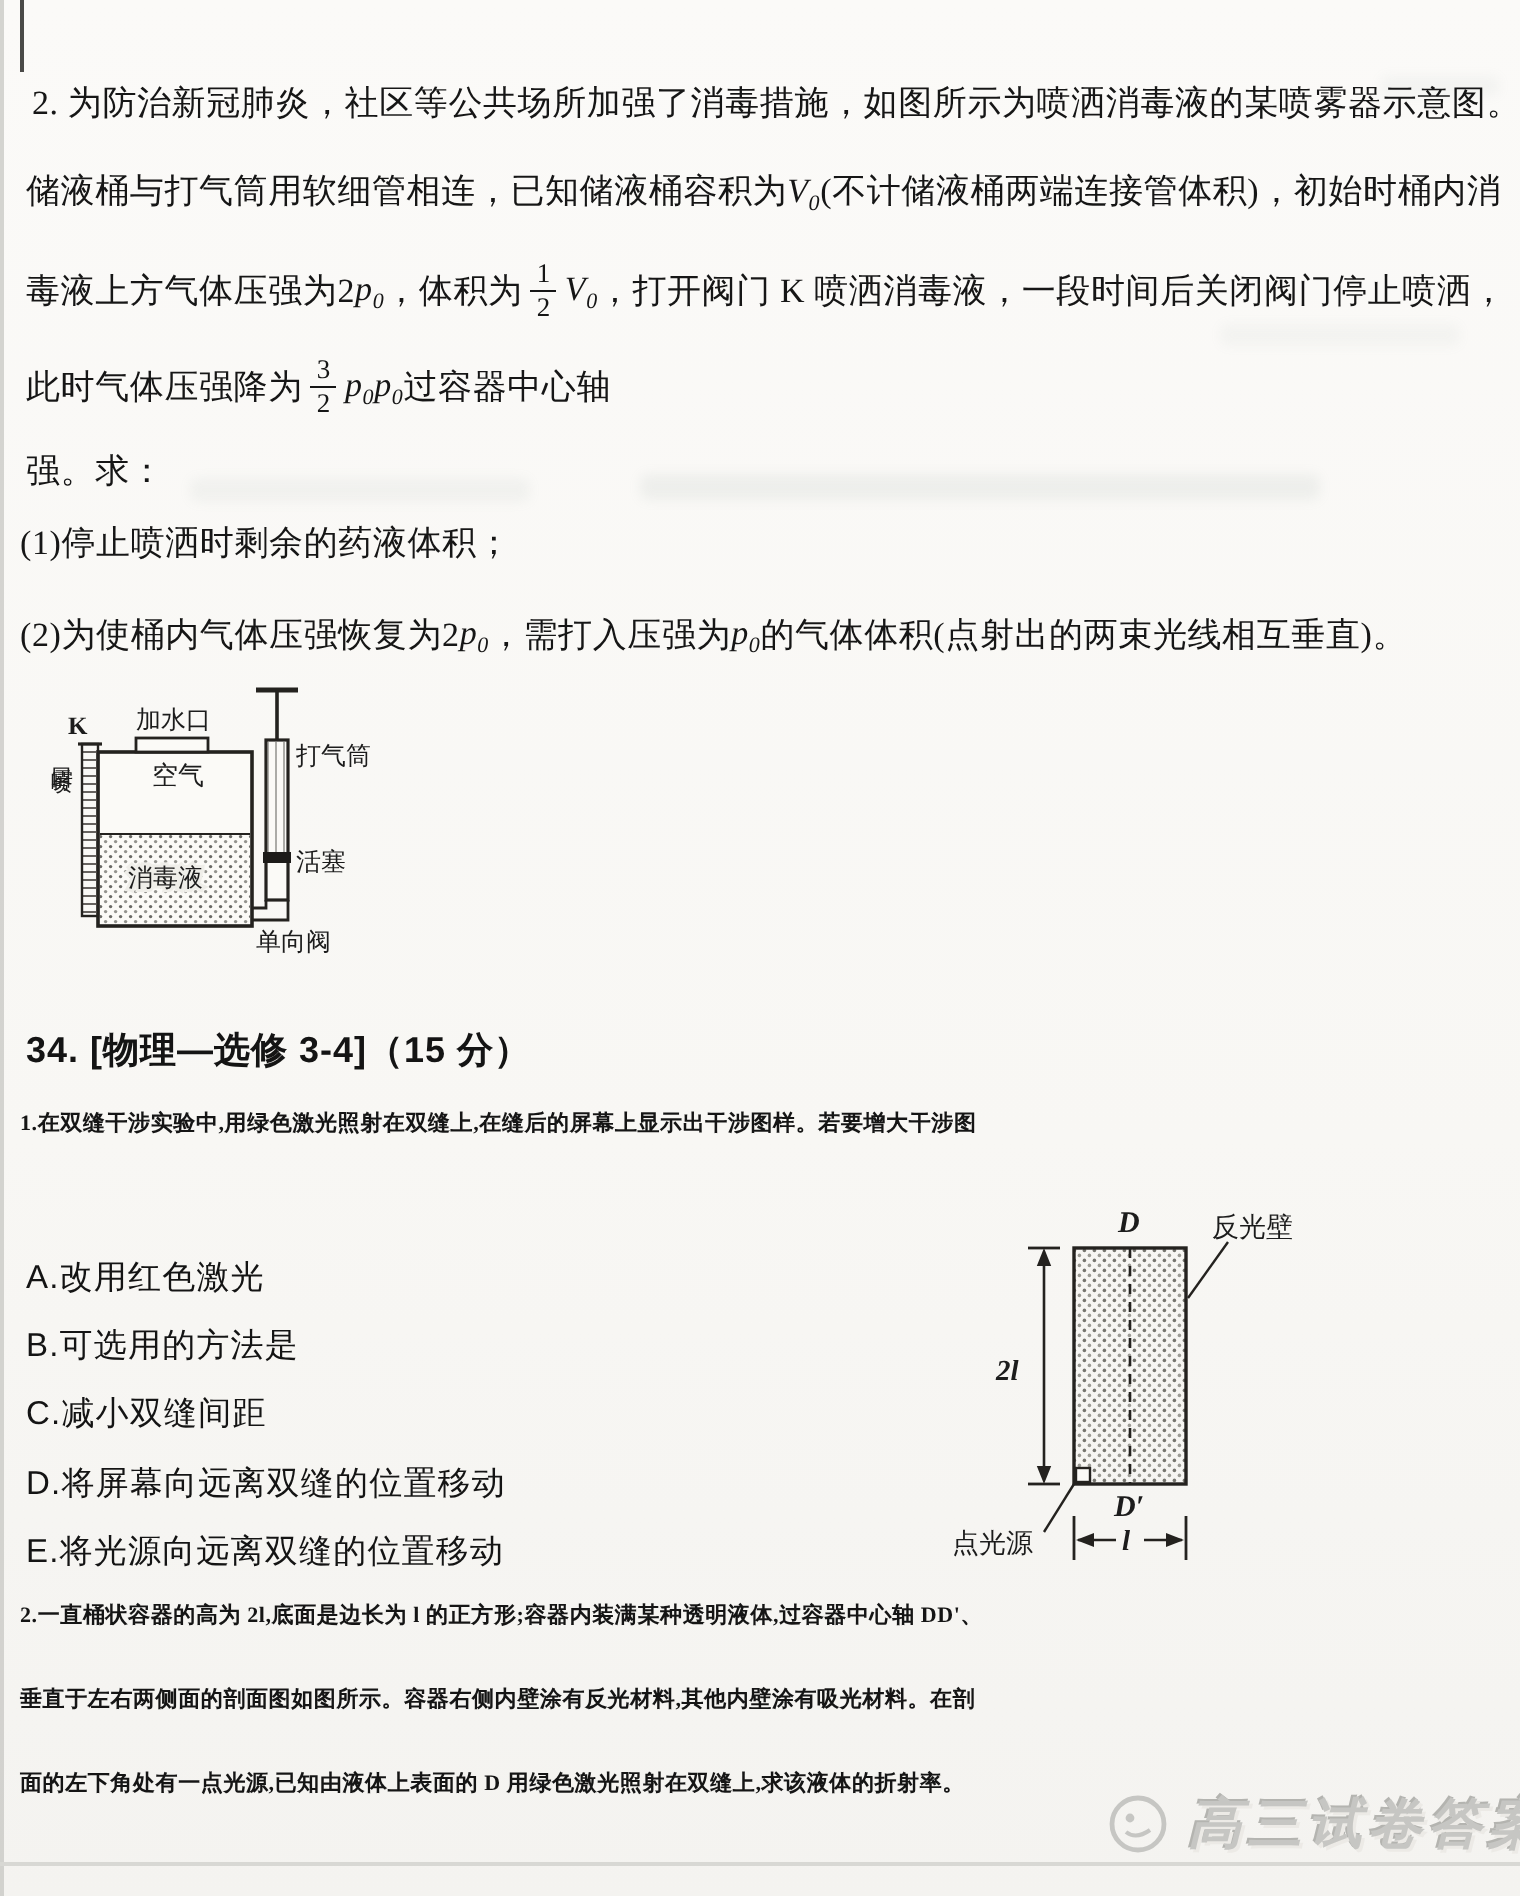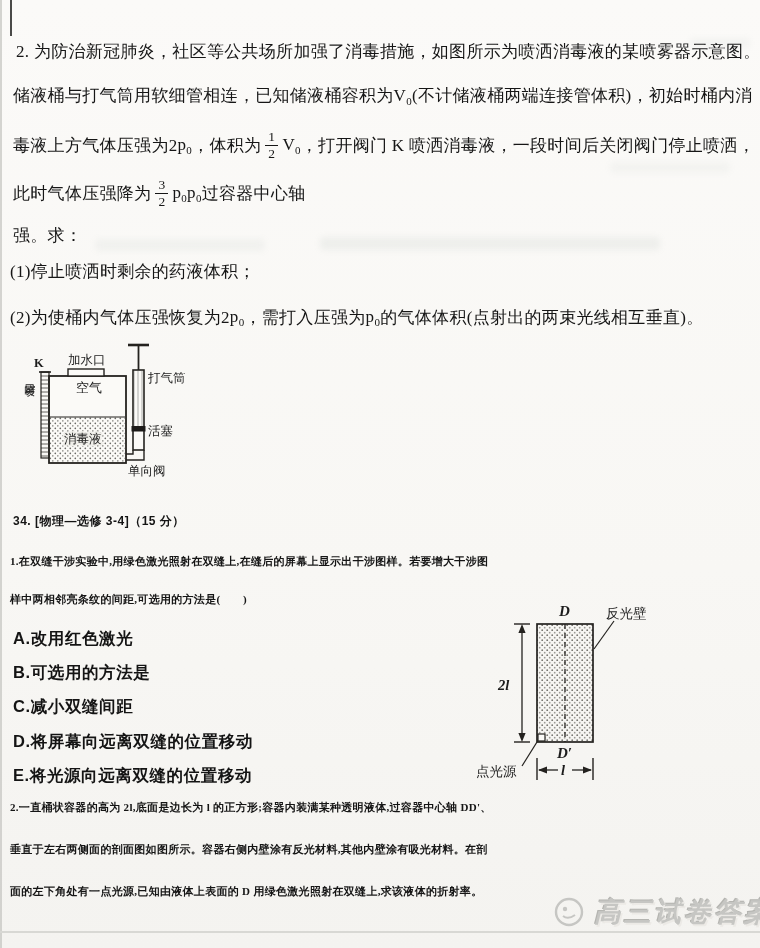--- a/index.html
+++ b/index.html
@@ -15,30 +15,30 @@
   .bottom-rule{position:absolute;left:0;top:931px;width:760px;height:2px;background:#d8d8d4;}
   .ghost{position:absolute;background:#9aa8a2;filter:blur(3px);border-radius:4px;}
   .g1{left:320px;top:237px;width:340px;height:13px;opacity:.12;}
   .g2{left:95px;top:239px;width:170px;height:12px;opacity:.09;}
   .g3{left:610px;top:162px;width:120px;height:11px;opacity:.07;}
   .g4{left:690px;top:38px;width:60px;height:10px;opacity:.08;}
 
   
   .t-line{position:absolute;left:13px;font-size:17px;letter-spacing:.3px;white-space:nowrap;
           display:flex;align-items:center;color:#161616;}
-  .it{font-family:"Liberation Serif",serif;}
+  .it{font-style:italic;font-family:"Liberation Serif",serif;}
   sub.sb{font-size:11px;line-height:0;vertical-align:-4px;}
   .frac{display:inline-flex;flex-direction:column;align-items:center;margin:0 4px;
         font-size:13.5px;line-height:1.15;font-family:"Liberation Serif",serif;}
   .frac .fn{border-bottom:1.3px solid #161616;padding:0 3px;}
   .heading{position:absolute;left:13px;font-family:"Liberation Sans",sans-serif;
-           font-weight:700;font-size:12px;letter-spacing:.5px;white-space:nowrap;color:#141414;}
+           font-weight:700;font-size:18px;letter-spacing:.5px;white-space:nowrap;color:#141414;}
   .b-line{position:absolute;left:10px;font-size:11px;font-weight:600;letter-spacing:.3px;
           white-space:nowrap;color:#151515;}
-  .opt{position:absolute;left:13px;font-family:"Liberation Sans",sans-serif;font-weight:700;
+  .opt{position:absolute;left:13px;font-family:"Liberation Sans",sans-serif;font-weight:400;
        font-size:16.5px;letter-spacing:.6px;white-space:nowrap;color:#141414;}
 
   
   svg text{font-family:"Liberation Serif",serif;fill:#1c1c1c;}
   .sprayer{position:absolute;left:24px;top:342px;}
   .optics{position:absolute;left:466px;top:594px;}
 
   
   .wm{position:absolute;left:552px;top:894px;display:flex;align-items:center;gap:8px;}
   .wm-text{font-size:27px;font-weight:700;font-style:italic;letter-spacing:3px;
@@ -154,23 +154,20 @@
     <text x="104" y="133" font-size="12.5">单向阀</text>
   </svg>
 
   <div class="heading" style="top:513px">
     <span>34. [物理—选修 3-4]（15 分）</span>
   </div>
 
   <div class="b-line" style="top:554px">
     <span>1.在双缝干涉实验中,用绿色激光照射在双缝上,在缝后的屏幕上显示出干涉图样。若要增大干涉图</span>
   </div>
-  <div class="b-line" style="top:592px">
-    <span>样中两相邻亮条纹的间距,可选用的方法是(　　)</span>
-  </div>
 
   <div class="opt" style="top:628px"><span>A.改用红色激光</span></div>
   <div class="opt" style="top:662px"><span>B.可选用的方法是</span></div>
   <div class="opt" style="top:696px"><span>C.减小双缝间距</span></div>
   <div class="opt" style="top:765px"><span>E.将光源向远离双缝的位置移动</span></div>
   <div class="opt" style="top:731px"><span>D.将屏幕向远离双缝的位置移动</span></div>
 
   <svg class="optics" width="260" height="200" viewBox="0 0 260 200">
     <defs>
       <pattern id="dots2" width="5" height="5" patternUnits="userSpaceOnUse">

